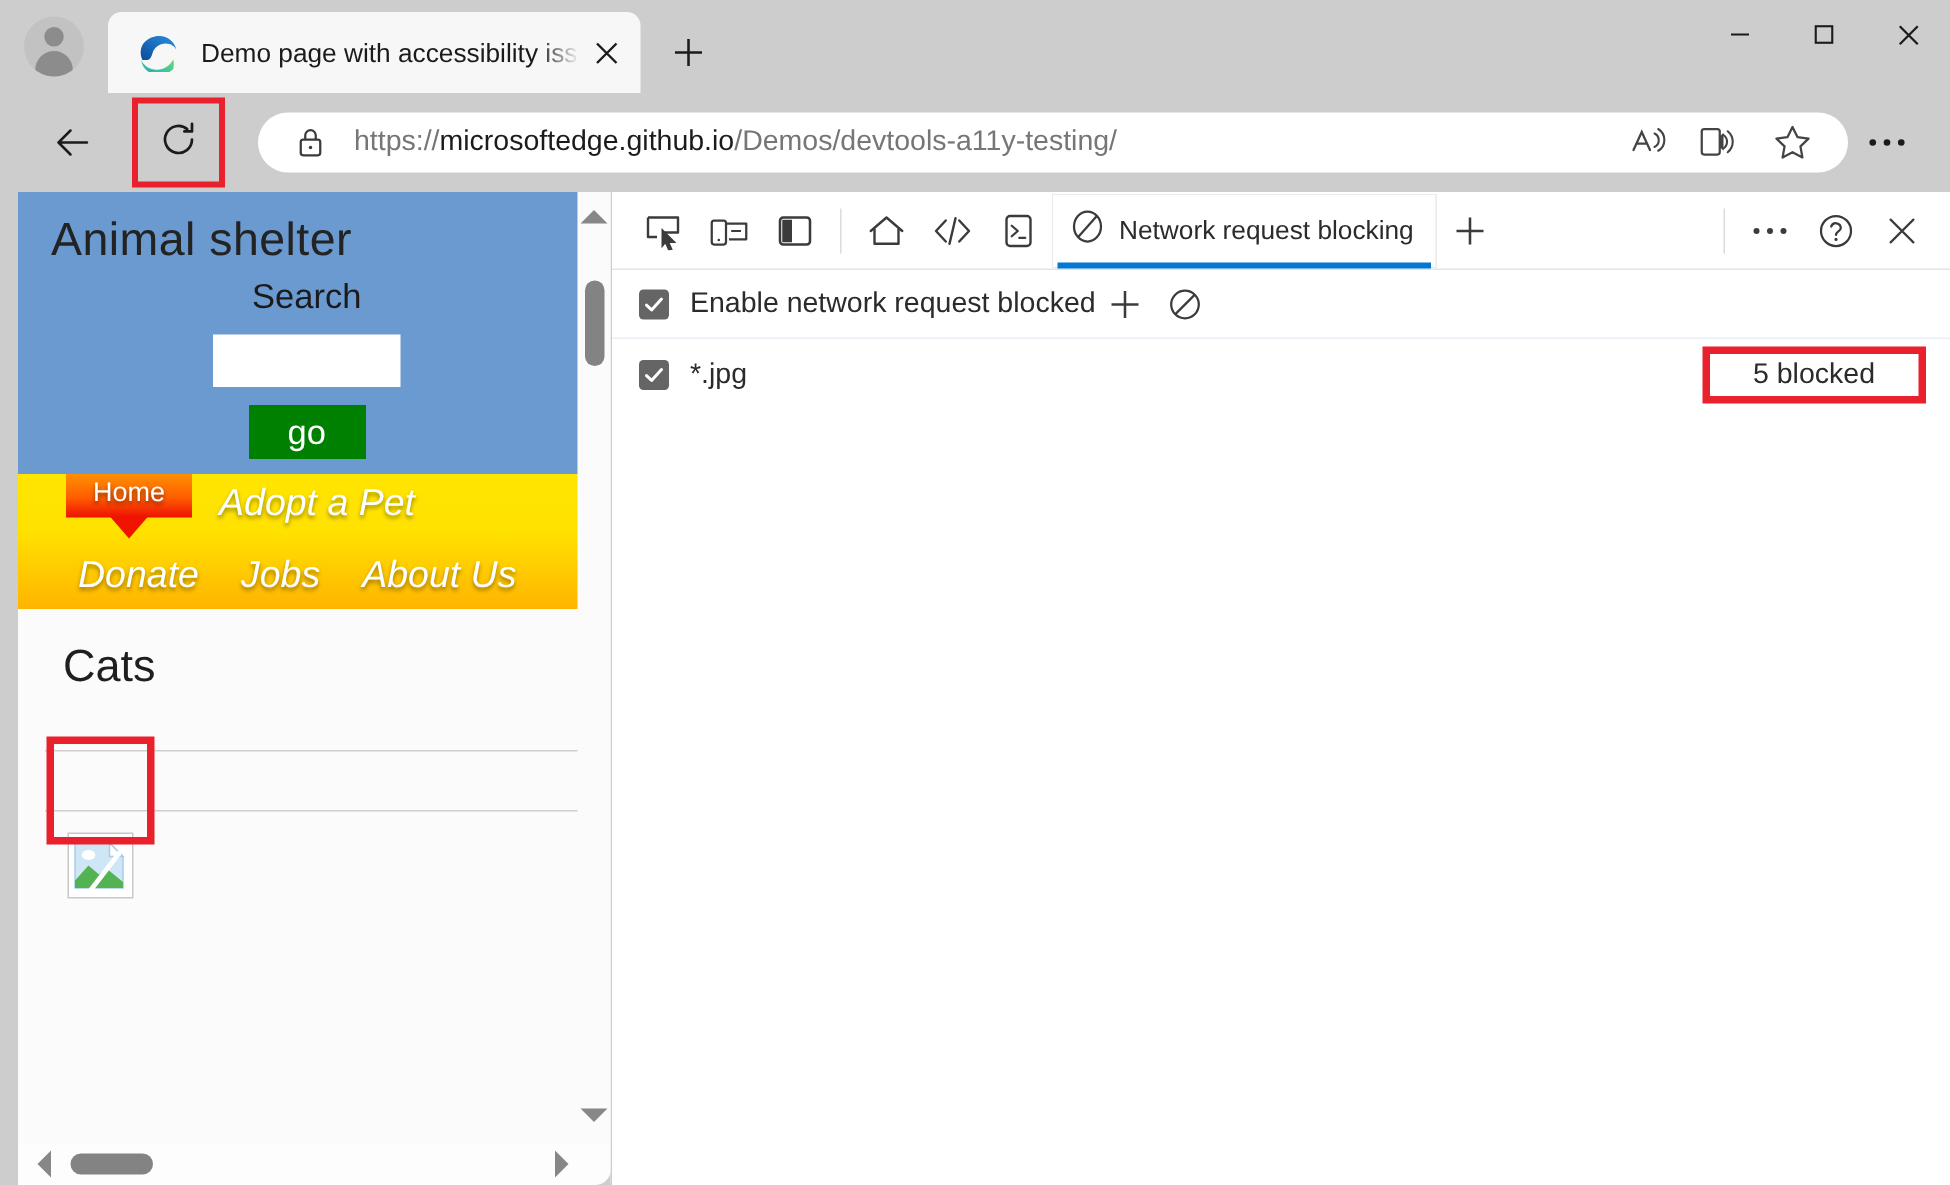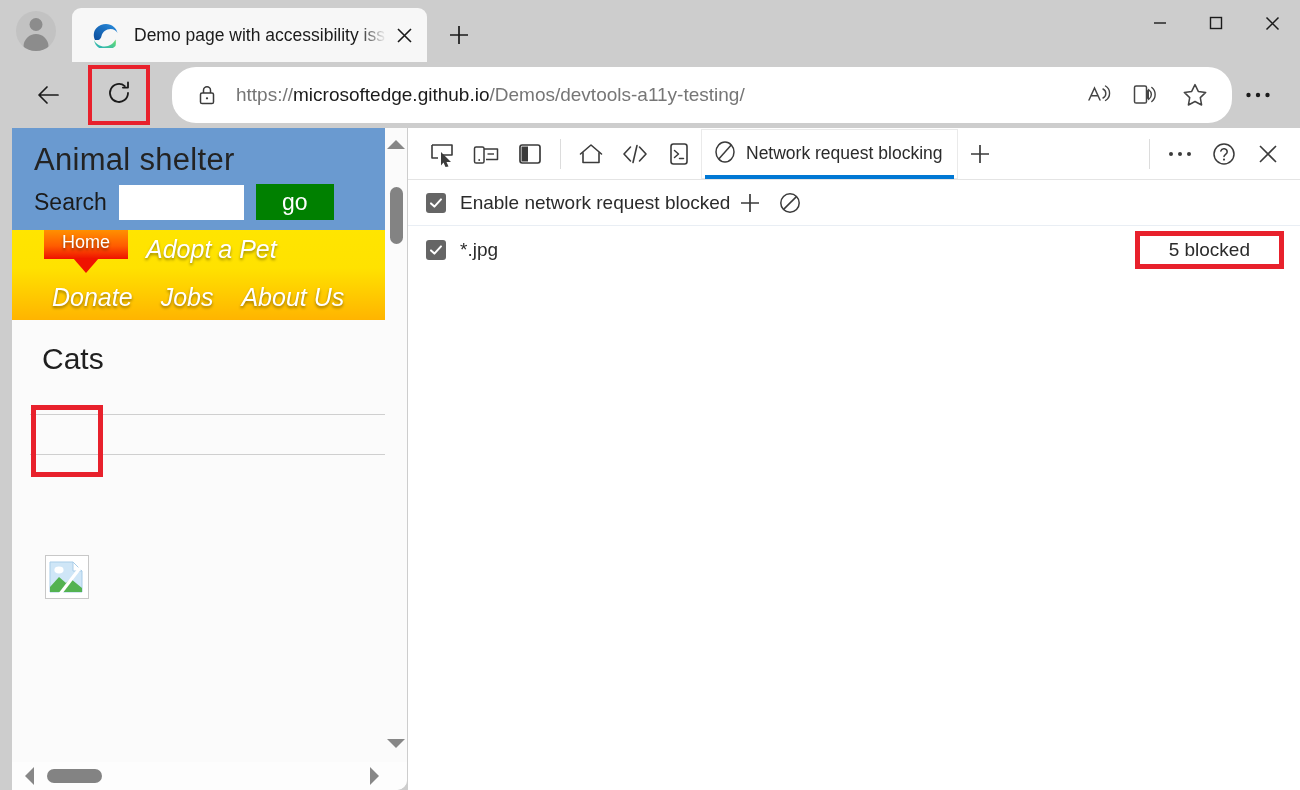--- a/index.html
+++ b/index.html
@@ -65,21 +65,21 @@
   .navbtn {
     width: 46px; height: 46px; display: flex; align-items: center; justify-content: center;
     color: #1b1b1b; flex: 0 0 46px;
   }
   .reload-box {
     width: 62px; height: 60px; border: 4px solid #e8212c; background: transparent;
     display: flex; align-items: center; justify-content: center; margin-left: 16px;
     flex: 0 0 62px;
   }
   .urlfield {
-    flex: 1; height: 56px; background: #ffffff; border-radius: 24px;
+    flex: 1; height: 40px; background: #ffffff; border-radius: 24px;
     display: flex; align-items: center; padding: 0 14px 0 22px; margin-left: 22px;
   }
   .lock { width: 26px; flex: 0 0 26px; display: flex; align-items: center; justify-content: center; }
   .url { flex: 1; font-size: 19px; color: #767676; margin-left: 16px; white-space: nowrap; }
   .url b { color: #1b1b1b; font-weight: normal; }
   .url-actions { display: flex; align-items: center; gap: 14px; padding-right: 6px; }
   .uicon { width: 34px; height: 34px; display: flex; align-items: center; justify-content: center; color: #444; }
   .dots-btn { width: 52px; height: 46px; display: flex; align-items: center; justify-content: center; flex: 0 0 52px; }
 
   
@@ -88,21 +88,21 @@
   
   .viewport {
     width: 395px; height: 662px; background: #fbfbfb;
     border-radius: 0 0 10px 0; position: relative; overflow: hidden;
     margin-left: 12px;
   }
   .pagearea { position: absolute; left: 0; top: 0; width: 375px; height: 634px; background: #fbfbfb; overflow: hidden; }
 
   .site-header { background: #6a9ad0; padding: 14px 0 10px 0; }
   .site-title { font-size: 31px; color: #232323; font-weight: normal; padding-left: 22px; margin-bottom: 6px; letter-spacing: .3px; }
-  .search-row { display: flex; align-items: center; padding: 0 12px 0 22px; gap: 12px; }
+  .search-row { display: flex; align-items: center; padding: 0 12px 0 22px; gap: 12px; flex-direction: column; }
   .search-label { font-size: 23px; color: #1b1b1b; }
   .search-input { width: 125px; height: 35px; background: #ffffff; border: none; }
   .go-btn {
     width: 78px; height: 36px; background: #008000; color: #ffffff;
     font-size: 23px; display: flex; align-items: center; justify-content: center;
     border: none; font-family: "Liberation Sans", sans-serif;
   }
 
   .nav-band {
     background: linear-gradient(to bottom, #ffe500 0%, #ffe200 42%, #ffb400 100%);

